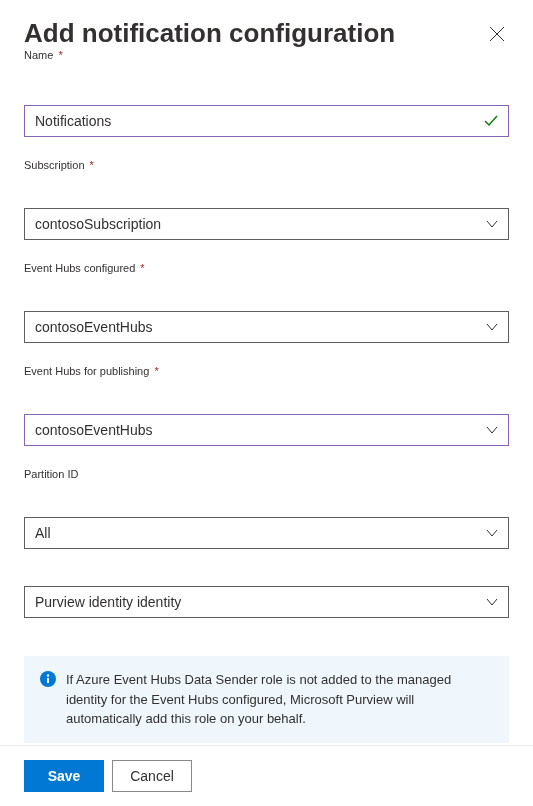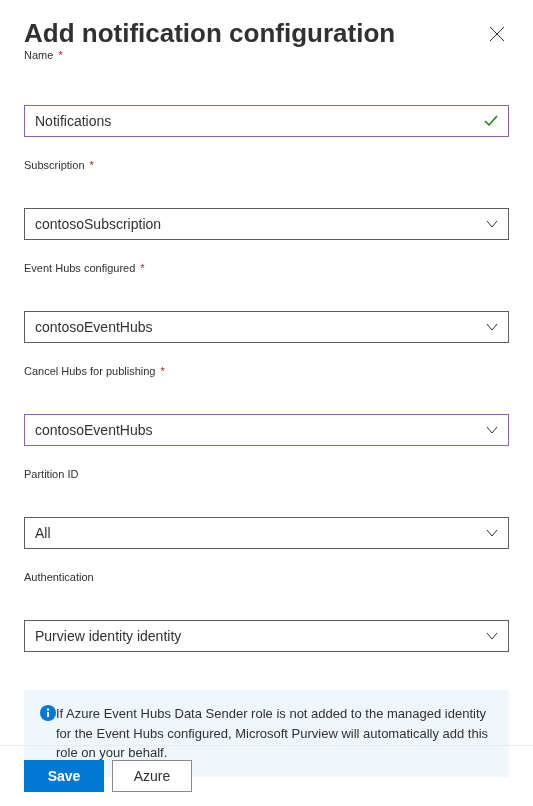--- a/index.html
+++ b/index.html
@@ -109,21 +109,21 @@
       transform: translateY(-50%);
       width: 14px;
       height: 14px;
       pointer-events: none;
     }
     .info-box {
       background: #eff6fc;
       padding: 14px 16px;
       margin-top: 38px;
       display: flex;
-      gap: 0;
+      gap: 10px;
       align-items: flex-start;
     }
     .info-icon {
       width: 16px;
       height: 16px;
       flex-shrink: 0;
       margin-top: 1px;
     }
     .info-text {
       font-size: 13px;
@@ -216,21 +216,21 @@
       <span>contosoEventHubs</span>
     </div>
     <svg class="chevron-icon" viewBox="0 0 14 14" fill="none" stroke="#323130" stroke-width="1">
       <polyline points="2,4 7,10 12,4"></polyline>
     </svg>
   </div>
 </div>
 
 <div class="form-group">
   <label class="form-label">
-    <span>Cancel Hubs for publishing</span>
+    <span>Event Hubs for publishing</span>
     <span class="required">*</span>
   </label>
   <div class="select-wrapper">
     <div class="select-input highlighted">
       <span>contosoEventHubs</span>
     </div>
     <svg class="chevron-icon" viewBox="0 0 14 14" fill="none" stroke="#323130" stroke-width="1">
       <polyline points="2,4 7,10 12,4"></polyline>
     </svg>
   </div>
@@ -244,23 +244,20 @@
     <div class="select-input">
       <span>All</span>
     </div>
     <svg class="chevron-icon" viewBox="0 0 14 14" fill="none" stroke="#323130" stroke-width="1">
       <polyline points="2,4 7,10 12,4"></polyline>
     </svg>
   </div>
 </div>
 
 <div class="form-group">
-  <label class="form-label">
-    <span>Authentication</span>
-  </label>
   <div class="select-wrapper">
     <div class="select-input">
       <span>Purview identity identity</span>
     </div>
     <svg class="chevron-icon" viewBox="0 0 14 14" fill="none" stroke="#323130" stroke-width="1">
       <polyline points="2,4 7,10 12,4"></polyline>
     </svg>
   </div>
 </div>
 
@@ -268,14 +265,14 @@
   <svg class="info-icon" viewBox="0 0 16 16">
     <circle cx="8" cy="8" r="8" fill="#0078d4"></circle>
     <circle cx="8" cy="4.5" r="1.2" fill="#ffffff"></circle>
     <rect x="7" y="6.8" width="2" height="5.5" fill="#ffffff" rx="1"></rect>
   </svg>
   <div class="info-text">If Azure Event Hubs Data Sender role is not added to the managed identity for the Event Hubs configured, Microsoft Purview will automatically add this role on your behalf.</div>
 </div>
 
 <div class="footer">
   <button class="btn btn-primary">Save</button>
-  <button class="btn btn-secondary">Azure</button>
+  <button class="btn btn-secondary">Cancel</button>
 </div>
 
 </body></html>

